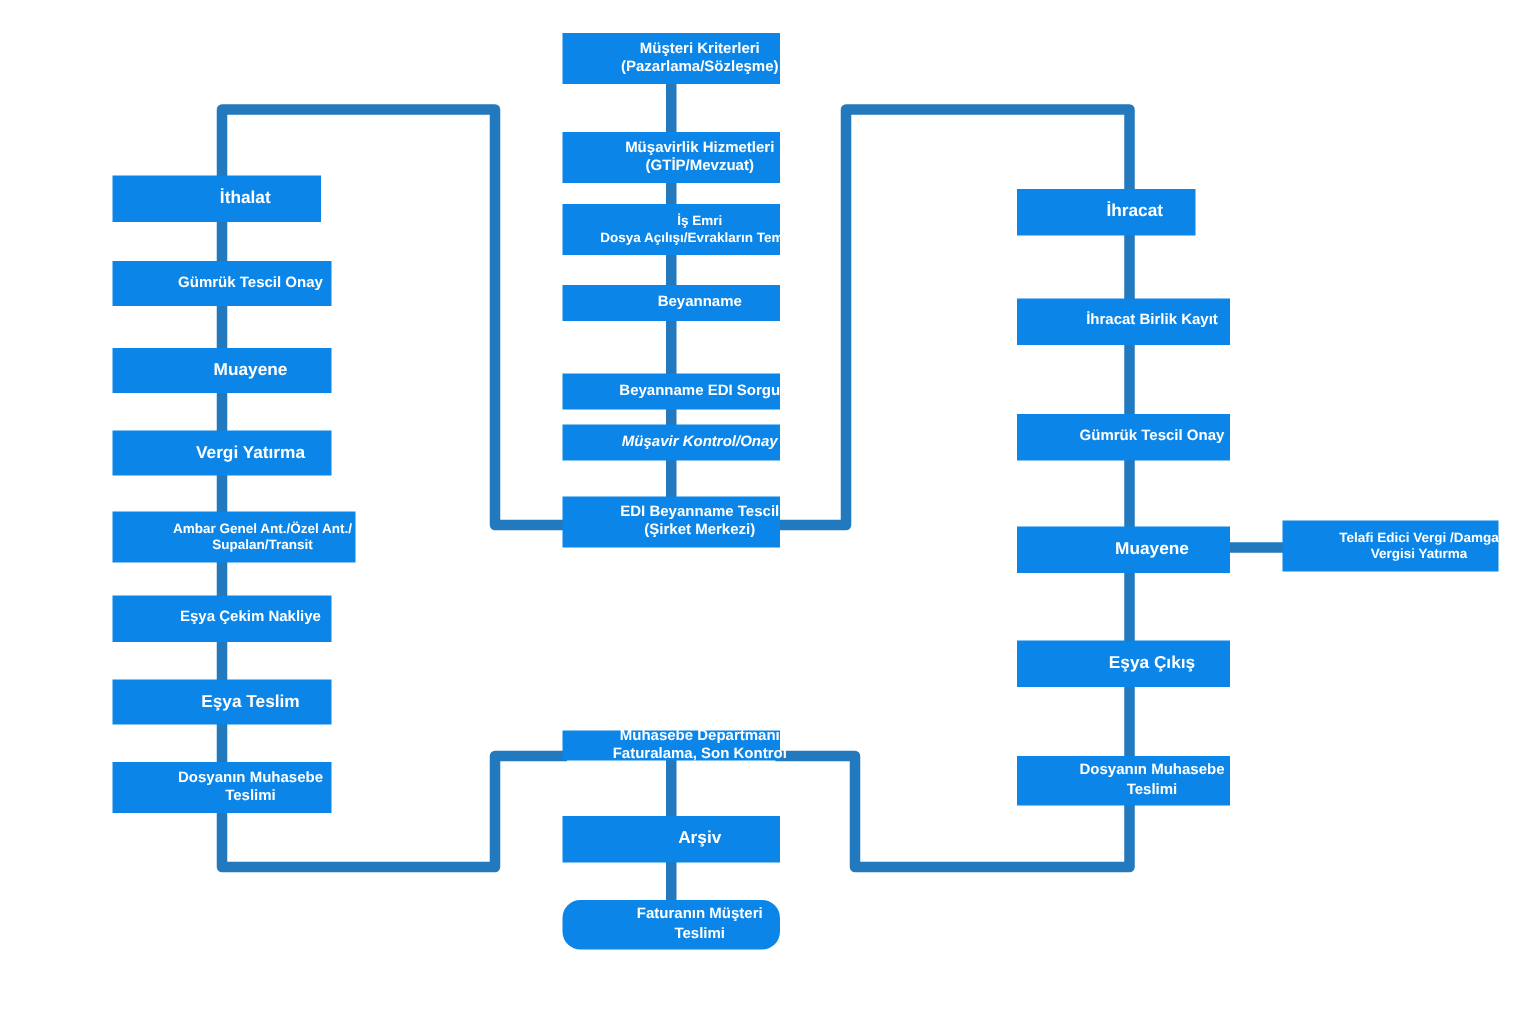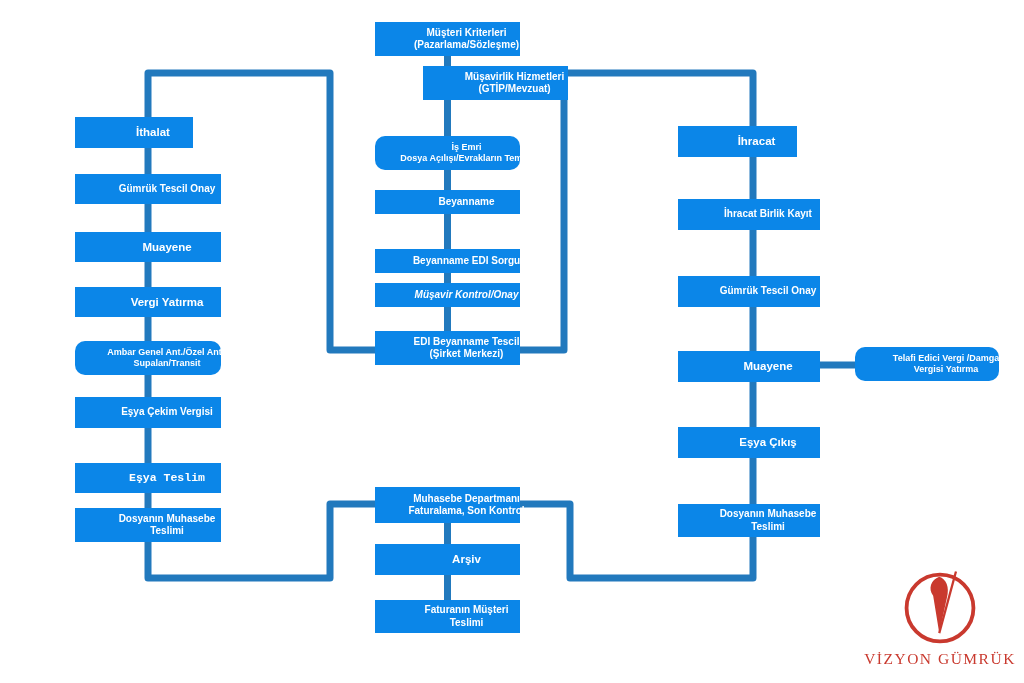--- a/index.html
+++ b/index.html
@@ -17,21 +17,21 @@
   #connector-svg{position:absolute;left:0;top:0;z-index:1;}
   .connector{fill:none;stroke:var(--connector);stroke-width:7;stroke-linejoin:round;stroke-linecap:butt;}
   .flow-box{
     position:absolute;z-index:2;background:var(--box-fill);color:var(--box-text);
     display:flex;flex-direction:column;align-items:center;justify-content:center;
     text-align:center;font-weight:bold;line-height:1.22;box-sizing:border-box;
     padding:1px 2px;
   }
   .flow-box.md{font-size:10px;}
   .flow-box.lg{font-size:11.5px;}
-  .flow-box.sm{font-size:9px;border-radius:10px;}
+  .flow-box.sm{font-size:9px;}
   .flow-box-line{white-space:nowrap;padding-left:38px;}
   #logo{
     position:absolute;left:865px;top:570px;width:150px;height:105px;z-index:2;
     display:flex;flex-direction:column;align-items:center;color:var(--logo-red);
   }
   #logo-mark{width:76px;height:76px;display:block;}
   #logo-text{
     margin-top:4px;font-family:"Liberation Serif",serif;font-size:15.5px;
     letter-spacing:1.5px;color:var(--logo-red);white-space:nowrap;
   }
@@ -43,79 +43,79 @@
 
   <svg id="connector-svg" width="1024" height="683" viewBox="0 0 1024 683">
     <path class="connector" d="M 378 350 H 330 V 73 H 148 V 578 H 330 V 504 H 378"></path>
     <path class="connector" d="M 517 350 H 564 V 73 H 753 V 578 H 570 V 504 H 517"></path>
     <path class="connector" d="M 447.5 40 V 350"></path>
     <path class="connector" d="M 447.5 500 V 614"></path>
     <path class="connector" d="M 818 365 H 858"></path>
   </svg>
 
   <div id="boxes-layer">
-      <div class="flow-box lg" style="left: 75px; top: 117px; width: 118px; height: 31px; text-align: right;">
+      <div class="flow-box lg" style="left: 75px; top: 117px; width: 139px; height: 31px; text-align: right;">
         <div class="flow-box-line">İthalat</div>
       </div>
       <div class="flow-box md" style="left: 75px; top: 174px; width: 146px; height: 30px;">
         <div class="flow-box-line">Gümrük Tescil Onay</div>
       </div>
       <div class="flow-box lg" style="left: 75px; top: 232px; width: 146px; height: 30px;">
         <div class="flow-box-line">Muayene</div>
       </div>
       <div class="flow-box lg" style="left: 75px; top: 287px; width: 146px; height: 30px;">
         <div class="flow-box-line">Vergi Yatırma</div>
       </div>
-      <div class="flow-box sm" style="left: 75px; top: 341px; width: 146px; height: 34px;">
+      <div class="flow-box sm" style="left: 75px; top: 341px; width: 162px; height: 34px;">
         <div class="flow-box-line">Ambar Genel Ant./Özel Ant./</div>
         <div class="flow-box-line">Supalan/Transit</div>
       </div>
       <div class="flow-box md" style="left: 75px; top: 397px; width: 146px; height: 31px;">
-        <div class="flow-box-line">Eşya Çekim Vergisi</div>
+        <div class="flow-box-line">Eşya Çekim Nakliye</div>
       </div>
-      <div class="flow-box lg" style="left: 75px; top: 463px; width: 146px; height: 30px; font-family: Liberation Mono, monospace;">
+      <div class="flow-box lg" style="left: 75px; top: 453px; width: 146px; height: 30px;">
         <div class="flow-box-line">Eşya Teslim</div>
       </div>
       <div class="flow-box md" style="left: 75px; top: 508px; width: 146px; height: 34px;">
         <div class="flow-box-line">Dosyanın Muhasebe</div>
         <div class="flow-box-line">Teslimi</div>
       </div>
       <div class="flow-box md" style="left: 375px; top: 22px; width: 145px; height: 34px;">
         <div class="flow-box-line">Müşteri Kriterleri</div>
         <div class="flow-box-line">(Pazarlama/Sözleşme)</div>
       </div>
-      <div class="flow-box md" style="left: 375px; top: 66px; width: 145px; height: 34px; margin-left: 48px;">
+      <div class="flow-box md" style="left: 375px; top: 88px; width: 145px; height: 34px;">
         <div class="flow-box-line">Müşavirlik Hizmetleri</div>
         <div class="flow-box-line">(GTİP/Mevzuat)</div>
       </div>
       <div class="flow-box sm" style="left: 375px; top: 136px; width: 145px; height: 34px;">
         <div class="flow-box-line">İş Emri</div>
         <div class="flow-box-line">Dosya Açılışı/Evrakların Temini</div>
       </div>
       <div class="flow-box md" style="left: 375px; top: 190px; width: 145px; height: 24px;">
         <div class="flow-box-line">Beyanname</div>
       </div>
       <div class="flow-box md" style="left: 375px; top: 249px; width: 145px; height: 24px;">
         <div class="flow-box-line">Beyanname EDI Sorgu</div>
       </div>
       <div class="flow-box md" style="left: 375px; top: 283px; width: 145px; height: 24px; font-style: italic;">
         <div class="flow-box-line">Müşavir Kontrol/Onay</div>
       </div>
       <div class="flow-box md" style="left: 375px; top: 331px; width: 145px; height: 34px;">
         <div class="flow-box-line">EDI Beyanname Tescil</div>
         <div class="flow-box-line">(Şirket Merkezi)</div>
       </div>
-      <div class="flow-box md" style="left: 375px; top: 487px; width: 145px; height: 36px; align-items: center;">
+      <div class="flow-box md" style="left: 375px; top: 487px; width: 145px; height: 20px; align-items: center;">
         <div class="flow-box-line">Muhasebe Departmanı</div>
         <div class="flow-box-line">Faturalama, Son Kontrol</div>
       </div>
       <div class="flow-box lg" style="left: 375px; top: 544px; width: 145px; height: 31px;">
         <div class="flow-box-line">Arşiv</div>
       </div>
-      <div class="flow-box md" style="left: 375px; top: 600px; width: 145px; height: 33px;">
+      <div class="flow-box md" style="left: 375px; top: 600px; width: 145px; height: 33px; border-radius: 12px;">
         <div class="flow-box-line">Faturanın Müşteri</div>
         <div class="flow-box-line">Teslimi</div>
       </div>
       <div class="flow-box lg" style="left: 678px; top: 126px; width: 119px; height: 31px;">
         <div class="flow-box-line">İhracat</div>
       </div>
       <div class="flow-box md" style="left: 678px; top: 199px; width: 142px; height: 31px;">
         <div class="flow-box-line">İhracat Birlik Kayıt</div>
       </div>
       <div class="flow-box md" style="left: 678px; top: 276px; width: 142px; height: 31px;">
@@ -130,22 +130,14 @@
       <div class="flow-box md" style="left: 678px; top: 504px; width: 142px; height: 33px;">
         <div class="flow-box-line">Dosyanın Muhasebe</div>
         <div class="flow-box-line">Teslimi</div>
       </div>
       <div class="flow-box sm" style="left: 855px; top: 347px; width: 144px; height: 34px;">
         <div class="flow-box-line">Telafi Edici Vergi /Damga</div>
         <div class="flow-box-line">Vergisi Yatırma</div>
       </div>
     </div>
 
-  <div id="logo">
-    <svg id="logo-mark" viewBox="0 0 100 100">
-      <circle cx="50" cy="50" r="44" fill="none" stroke="currentColor" stroke-width="5"></circle>
-      <path d="M 49 9 C 38 13 34 25 41 34 L 49 83 L 59 37 C 63 22 58 12 49 9 Z" fill="currentColor"></path>
-      <path d="M 49 83 L 71 2" fill="none" stroke="currentColor" stroke-width="3"></path>
-    </svg>
-    <div id="logo-text">VİZYON GÜMRÜK</div>
-  </div>
 
 </div>
 
 </body></html>

